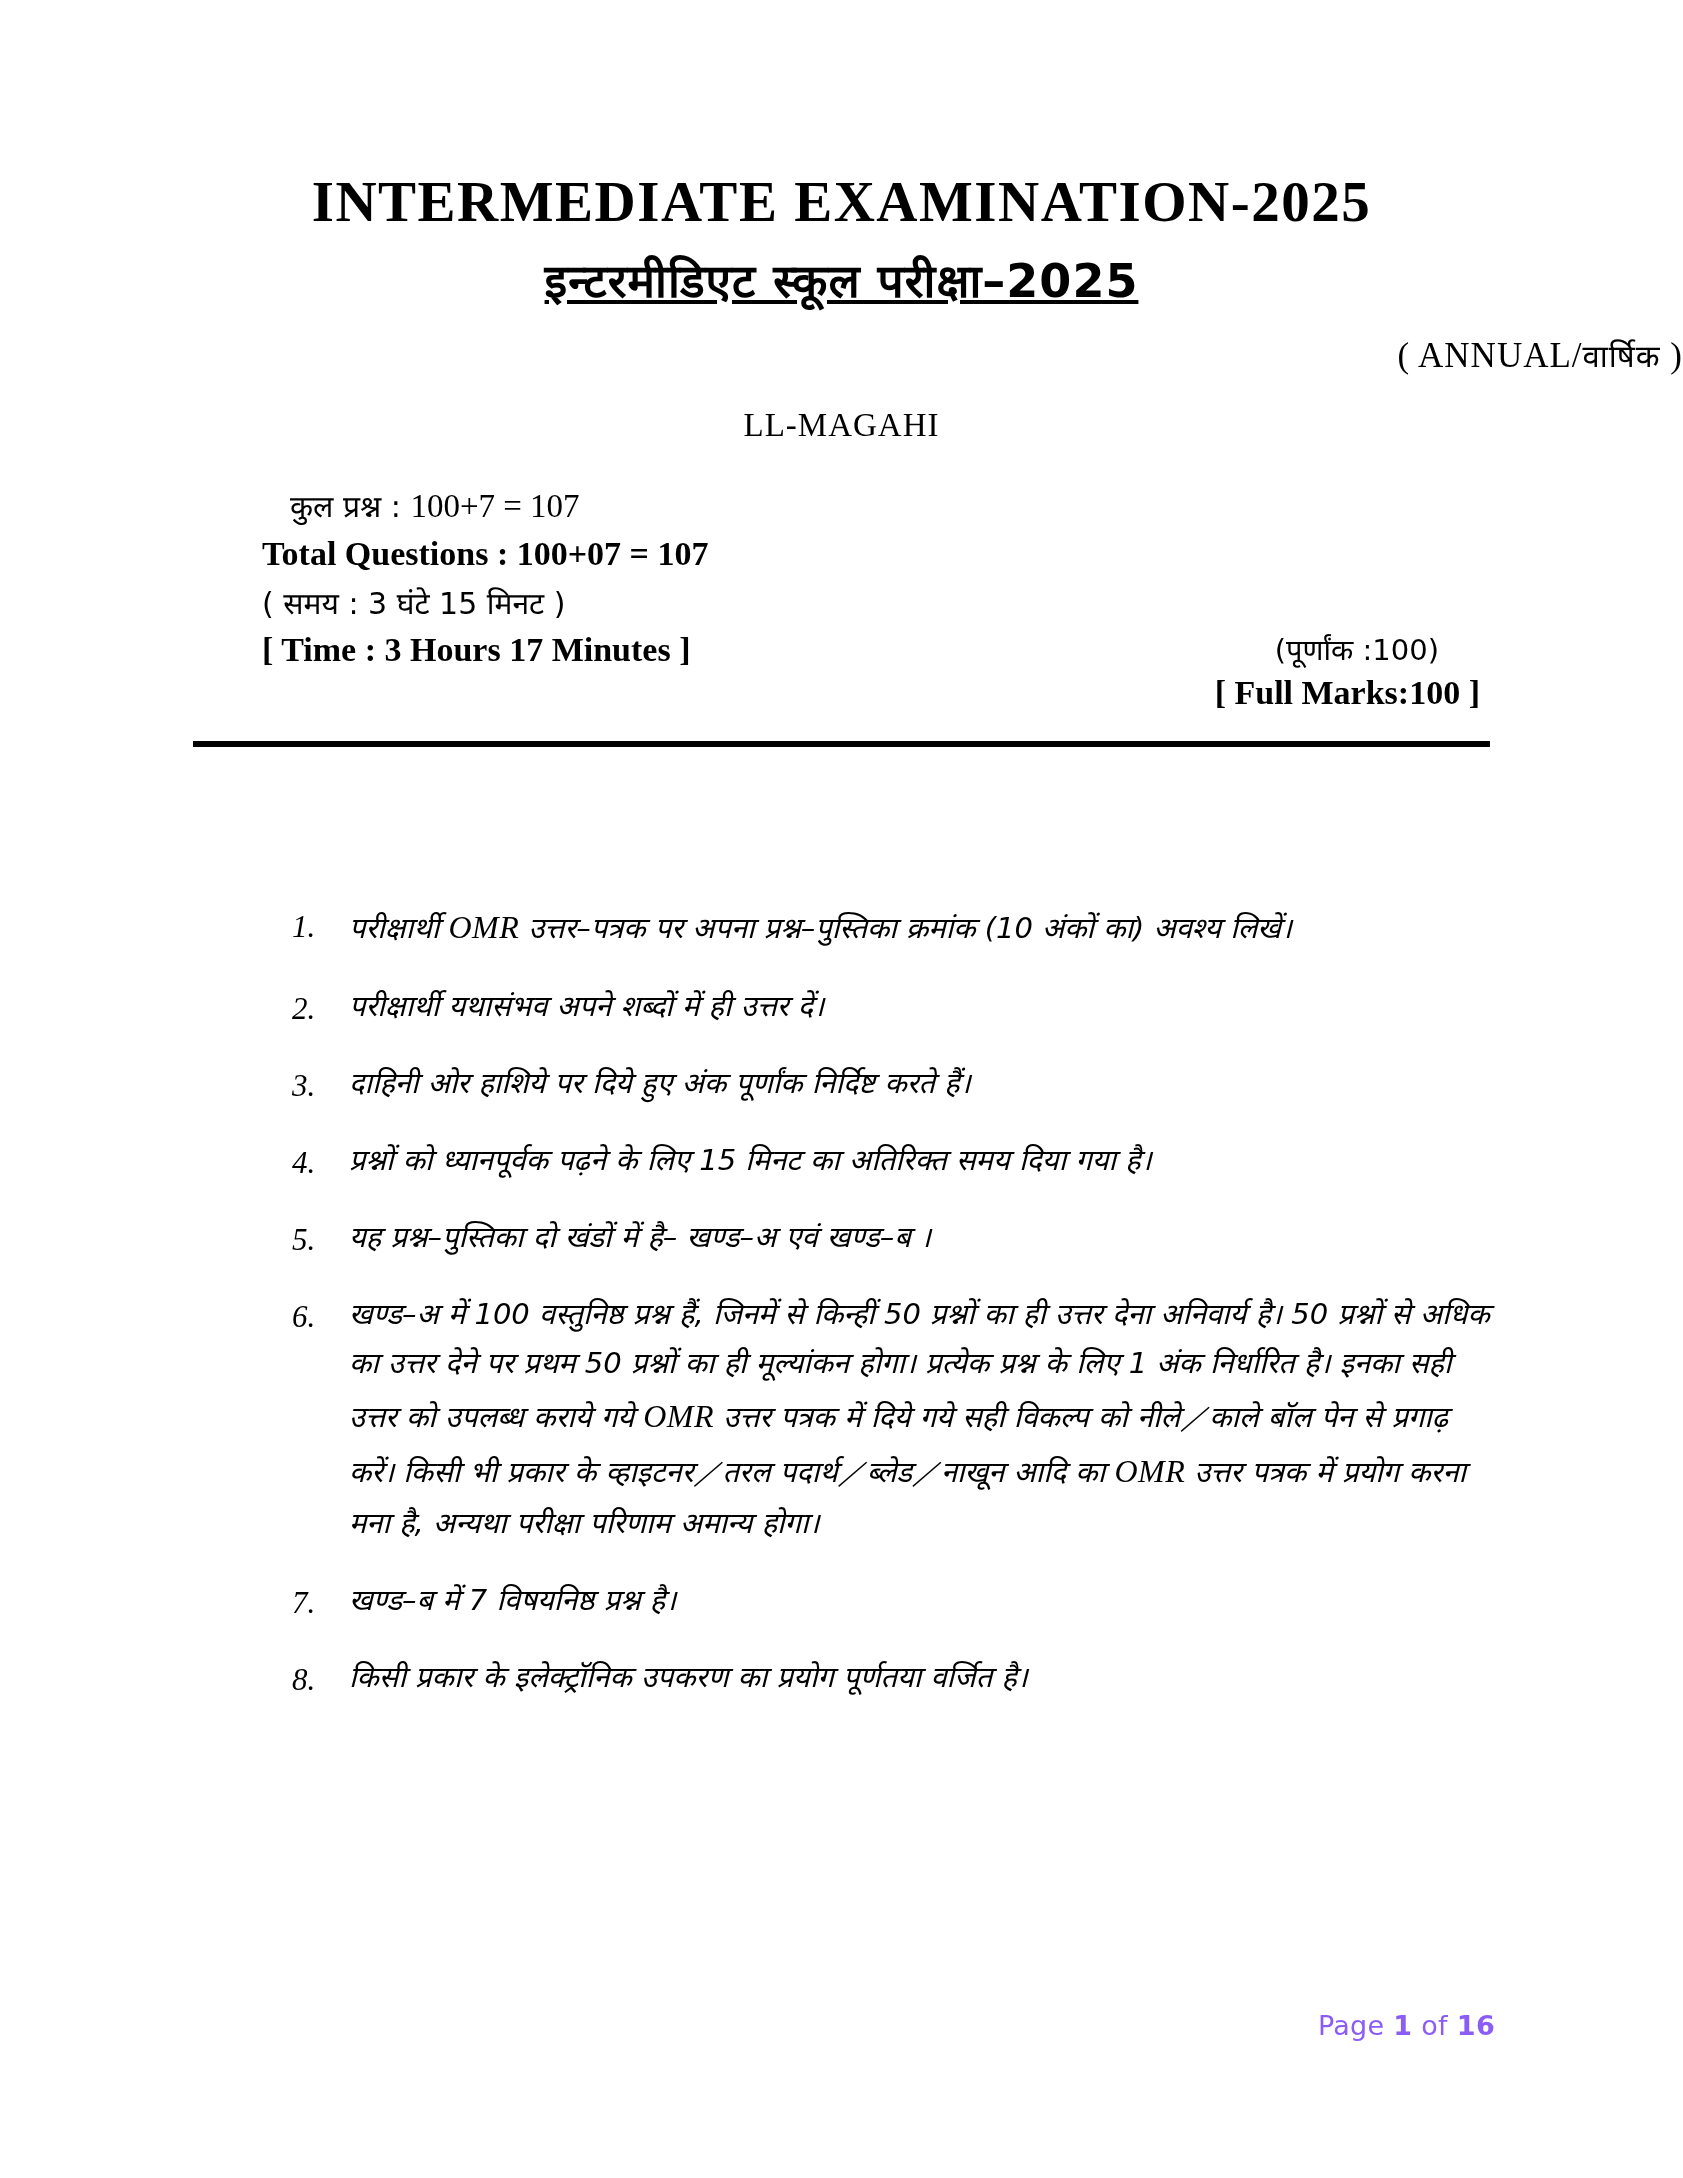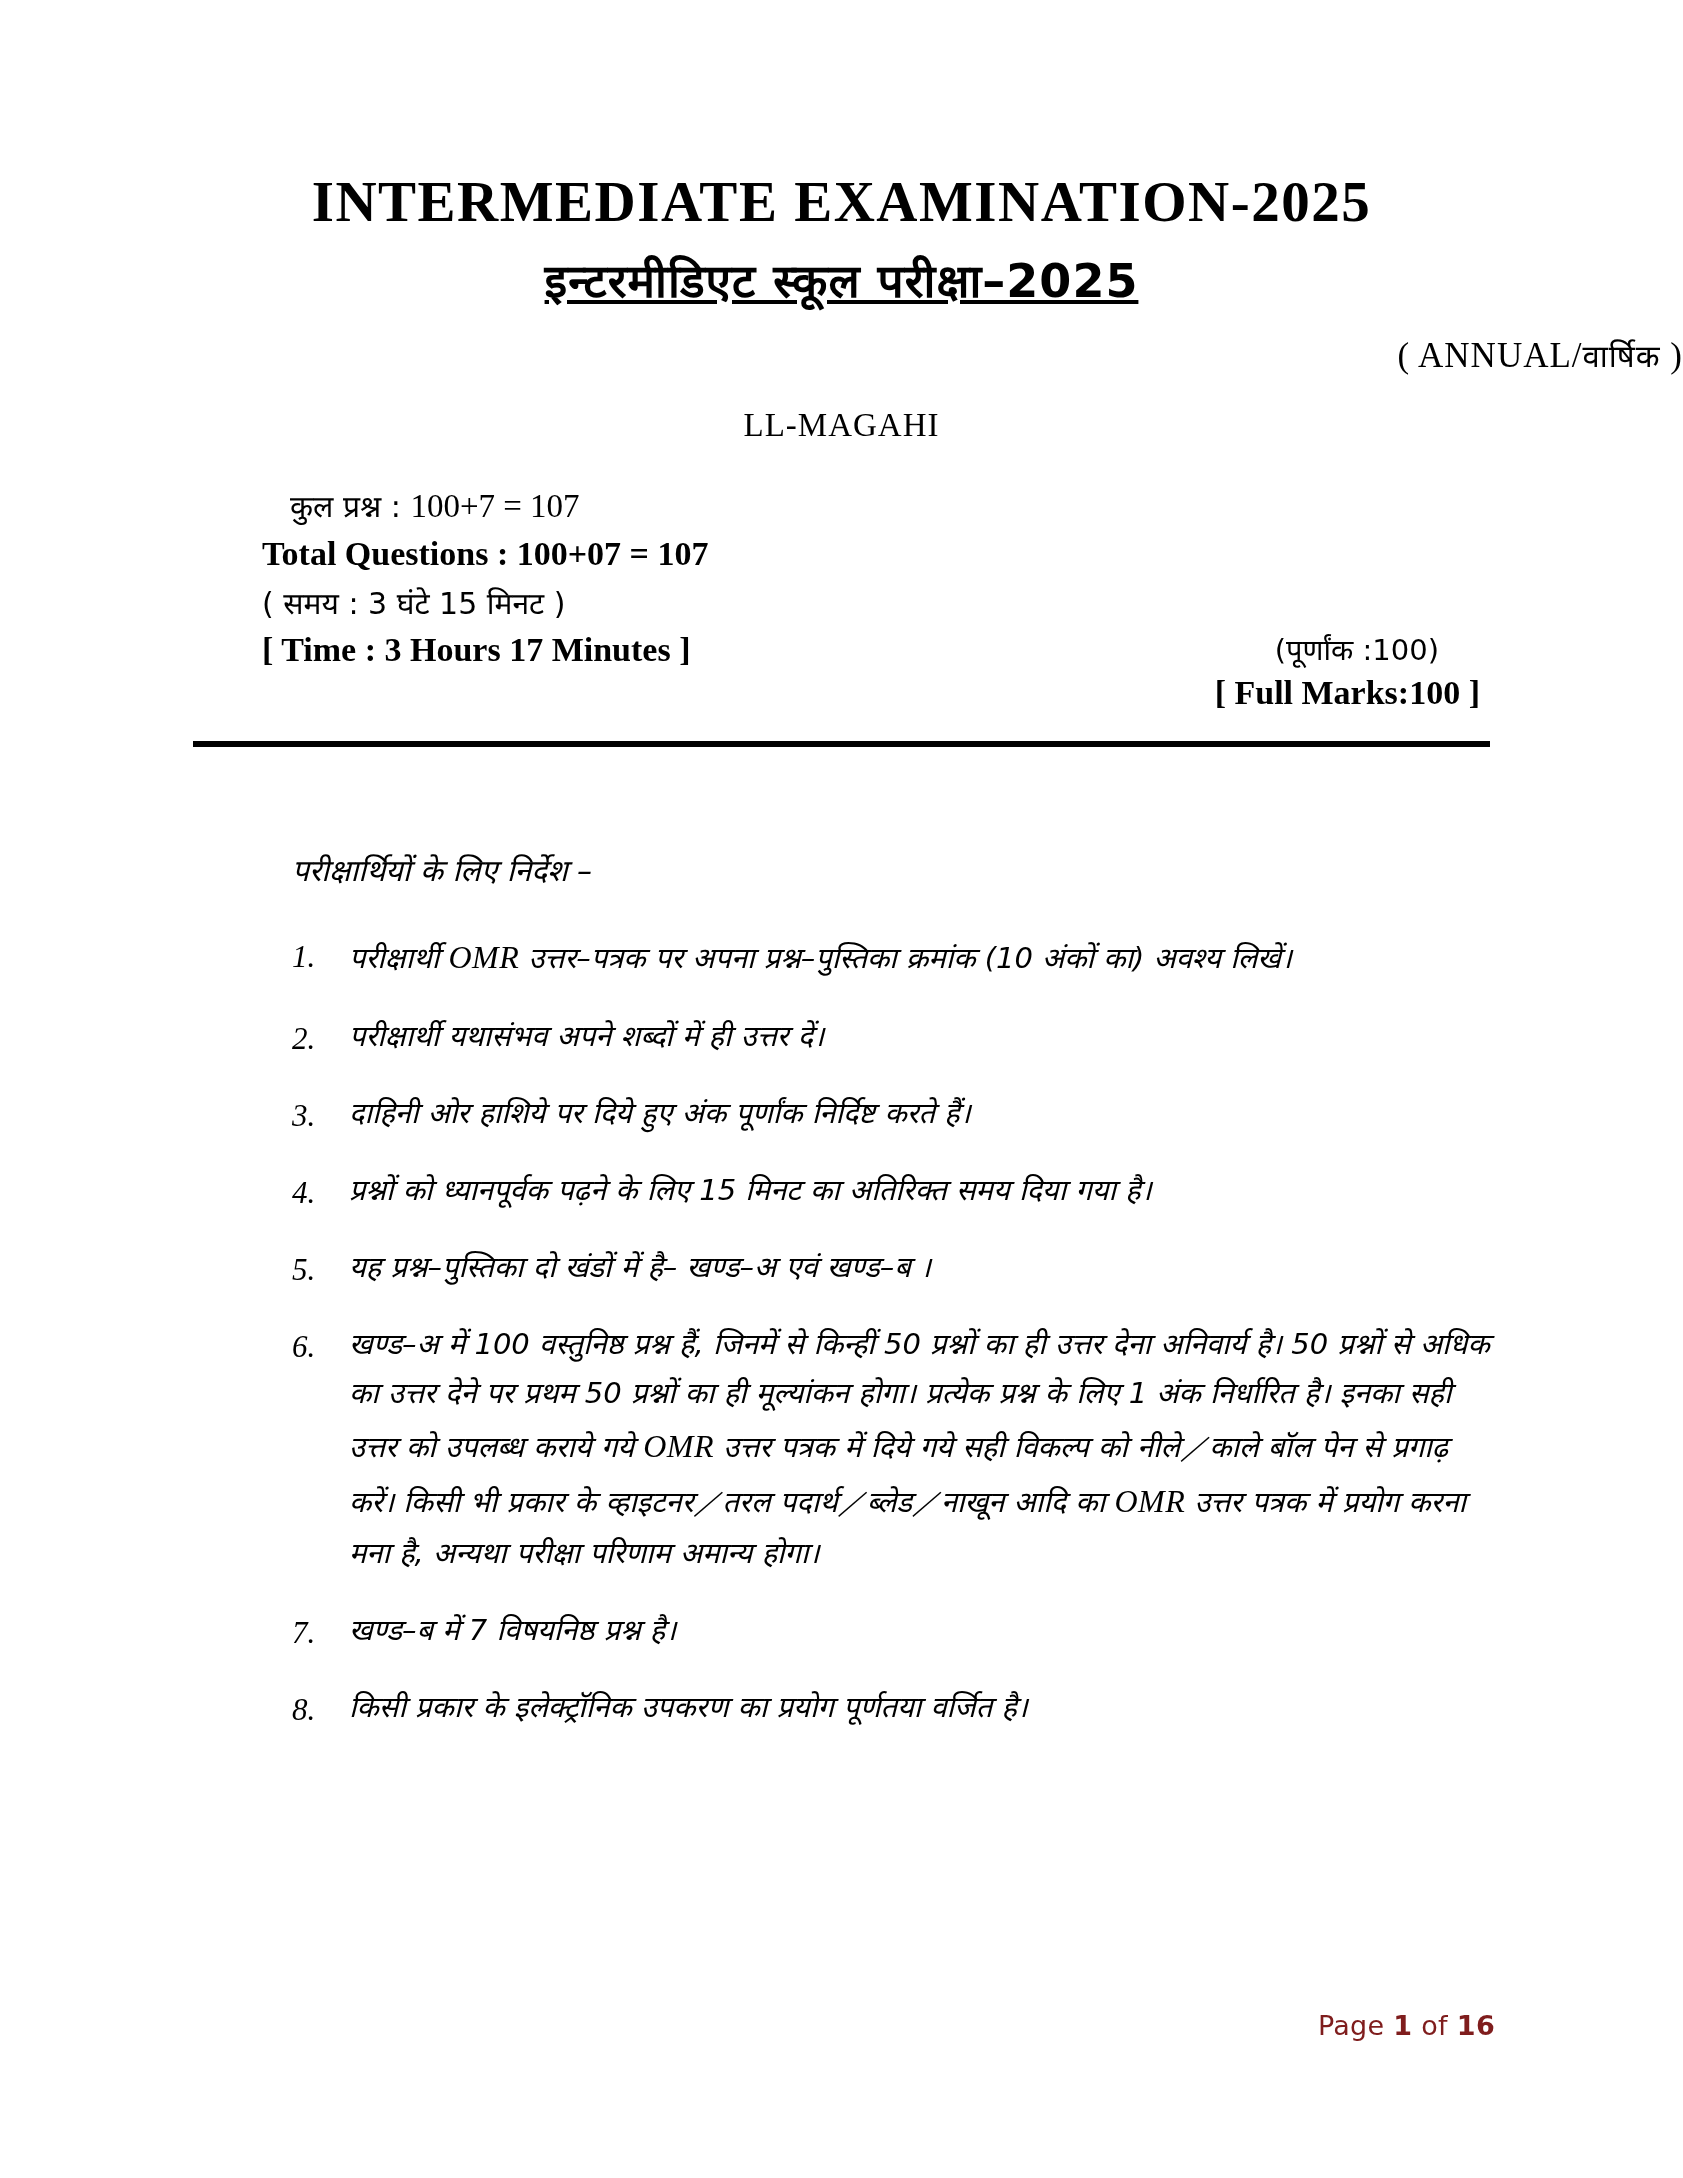--- a/index.html
+++ b/index.html
@@ -201,21 +201,21 @@
     text-align: center;
   }
 
   
   .footer {
     position: absolute;
     right: 188px;
     top: 2010px;
     font-family: "DejaVu Sans", "Liberation Sans", sans-serif;
     font-size: 27px;
-    color: #7f1d1d;
+    color: #8b5cf6;
     letter-spacing: 0.3px;
   }
   .footer b { font-weight: bold; }
 </style>
 </head>
 <body>
 
 <div class="page">
 
   <h1 class="title-main">INTERMEDIATE  EXAMINATION-2025</h1>
@@ -235,21 +235,20 @@
     </div>
 
 
     <div class="marks-hi">(पूर्णांक :100)</div>
     <div class="marks-en">[ Full Marks:100 ]</div>
 
     <div class="rule"></div>
   </div>
 
   <div class="instructions">
-    <div class="ins-head">परीक्षार्थियों के लिए निर्देश –</div>
     <ol class="ins-list" id="ins-list">
         <li class="wide">
           <span class="idx">1.</span>
           <span class="body"><span>परीक्षार्थी </span><span class="lat">OMR</span><span>  उत्तर–पत्रक पर अपना प्रश्न–पुस्तिका क्रमांक (10 अंकों का) अवश्य लिखें।</span></span>
         </li>
         <li>
           <span class="idx">2.</span>
           <span class="body"><span>परीक्षार्थी यथासंभव अपने शब्दों में ही उत्तर दें।</span></span>
         </li>
         <li>

